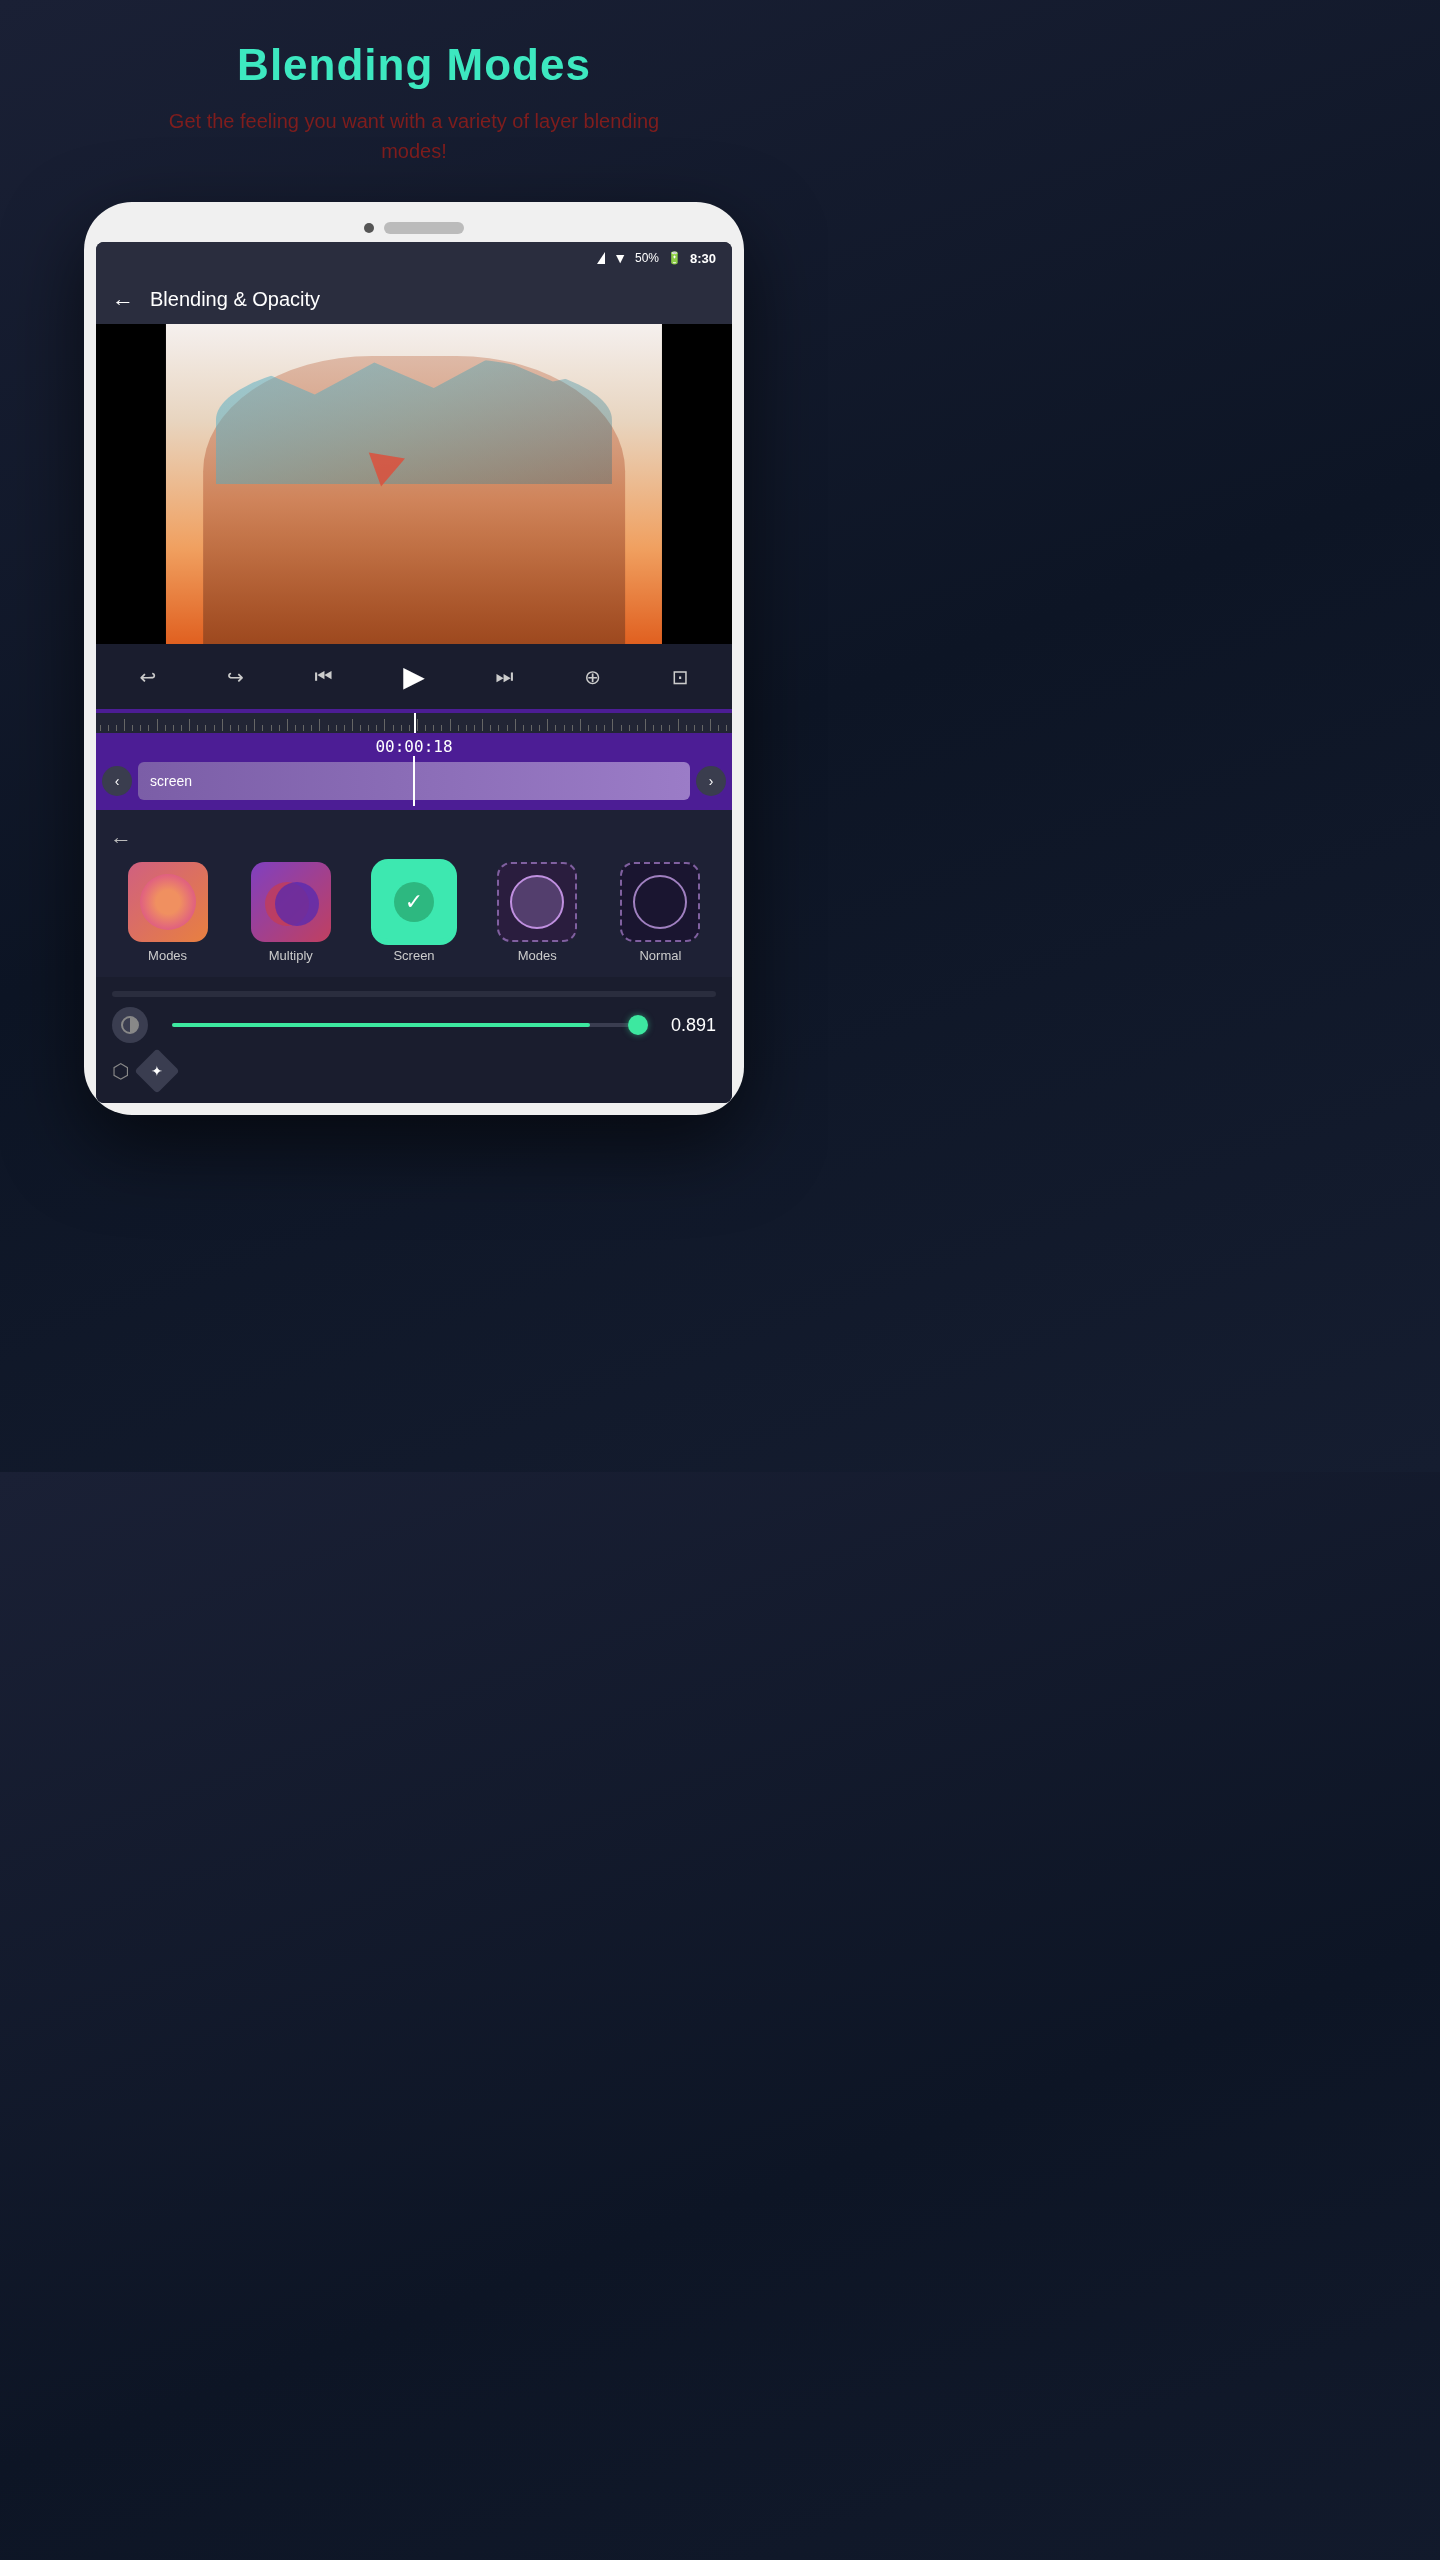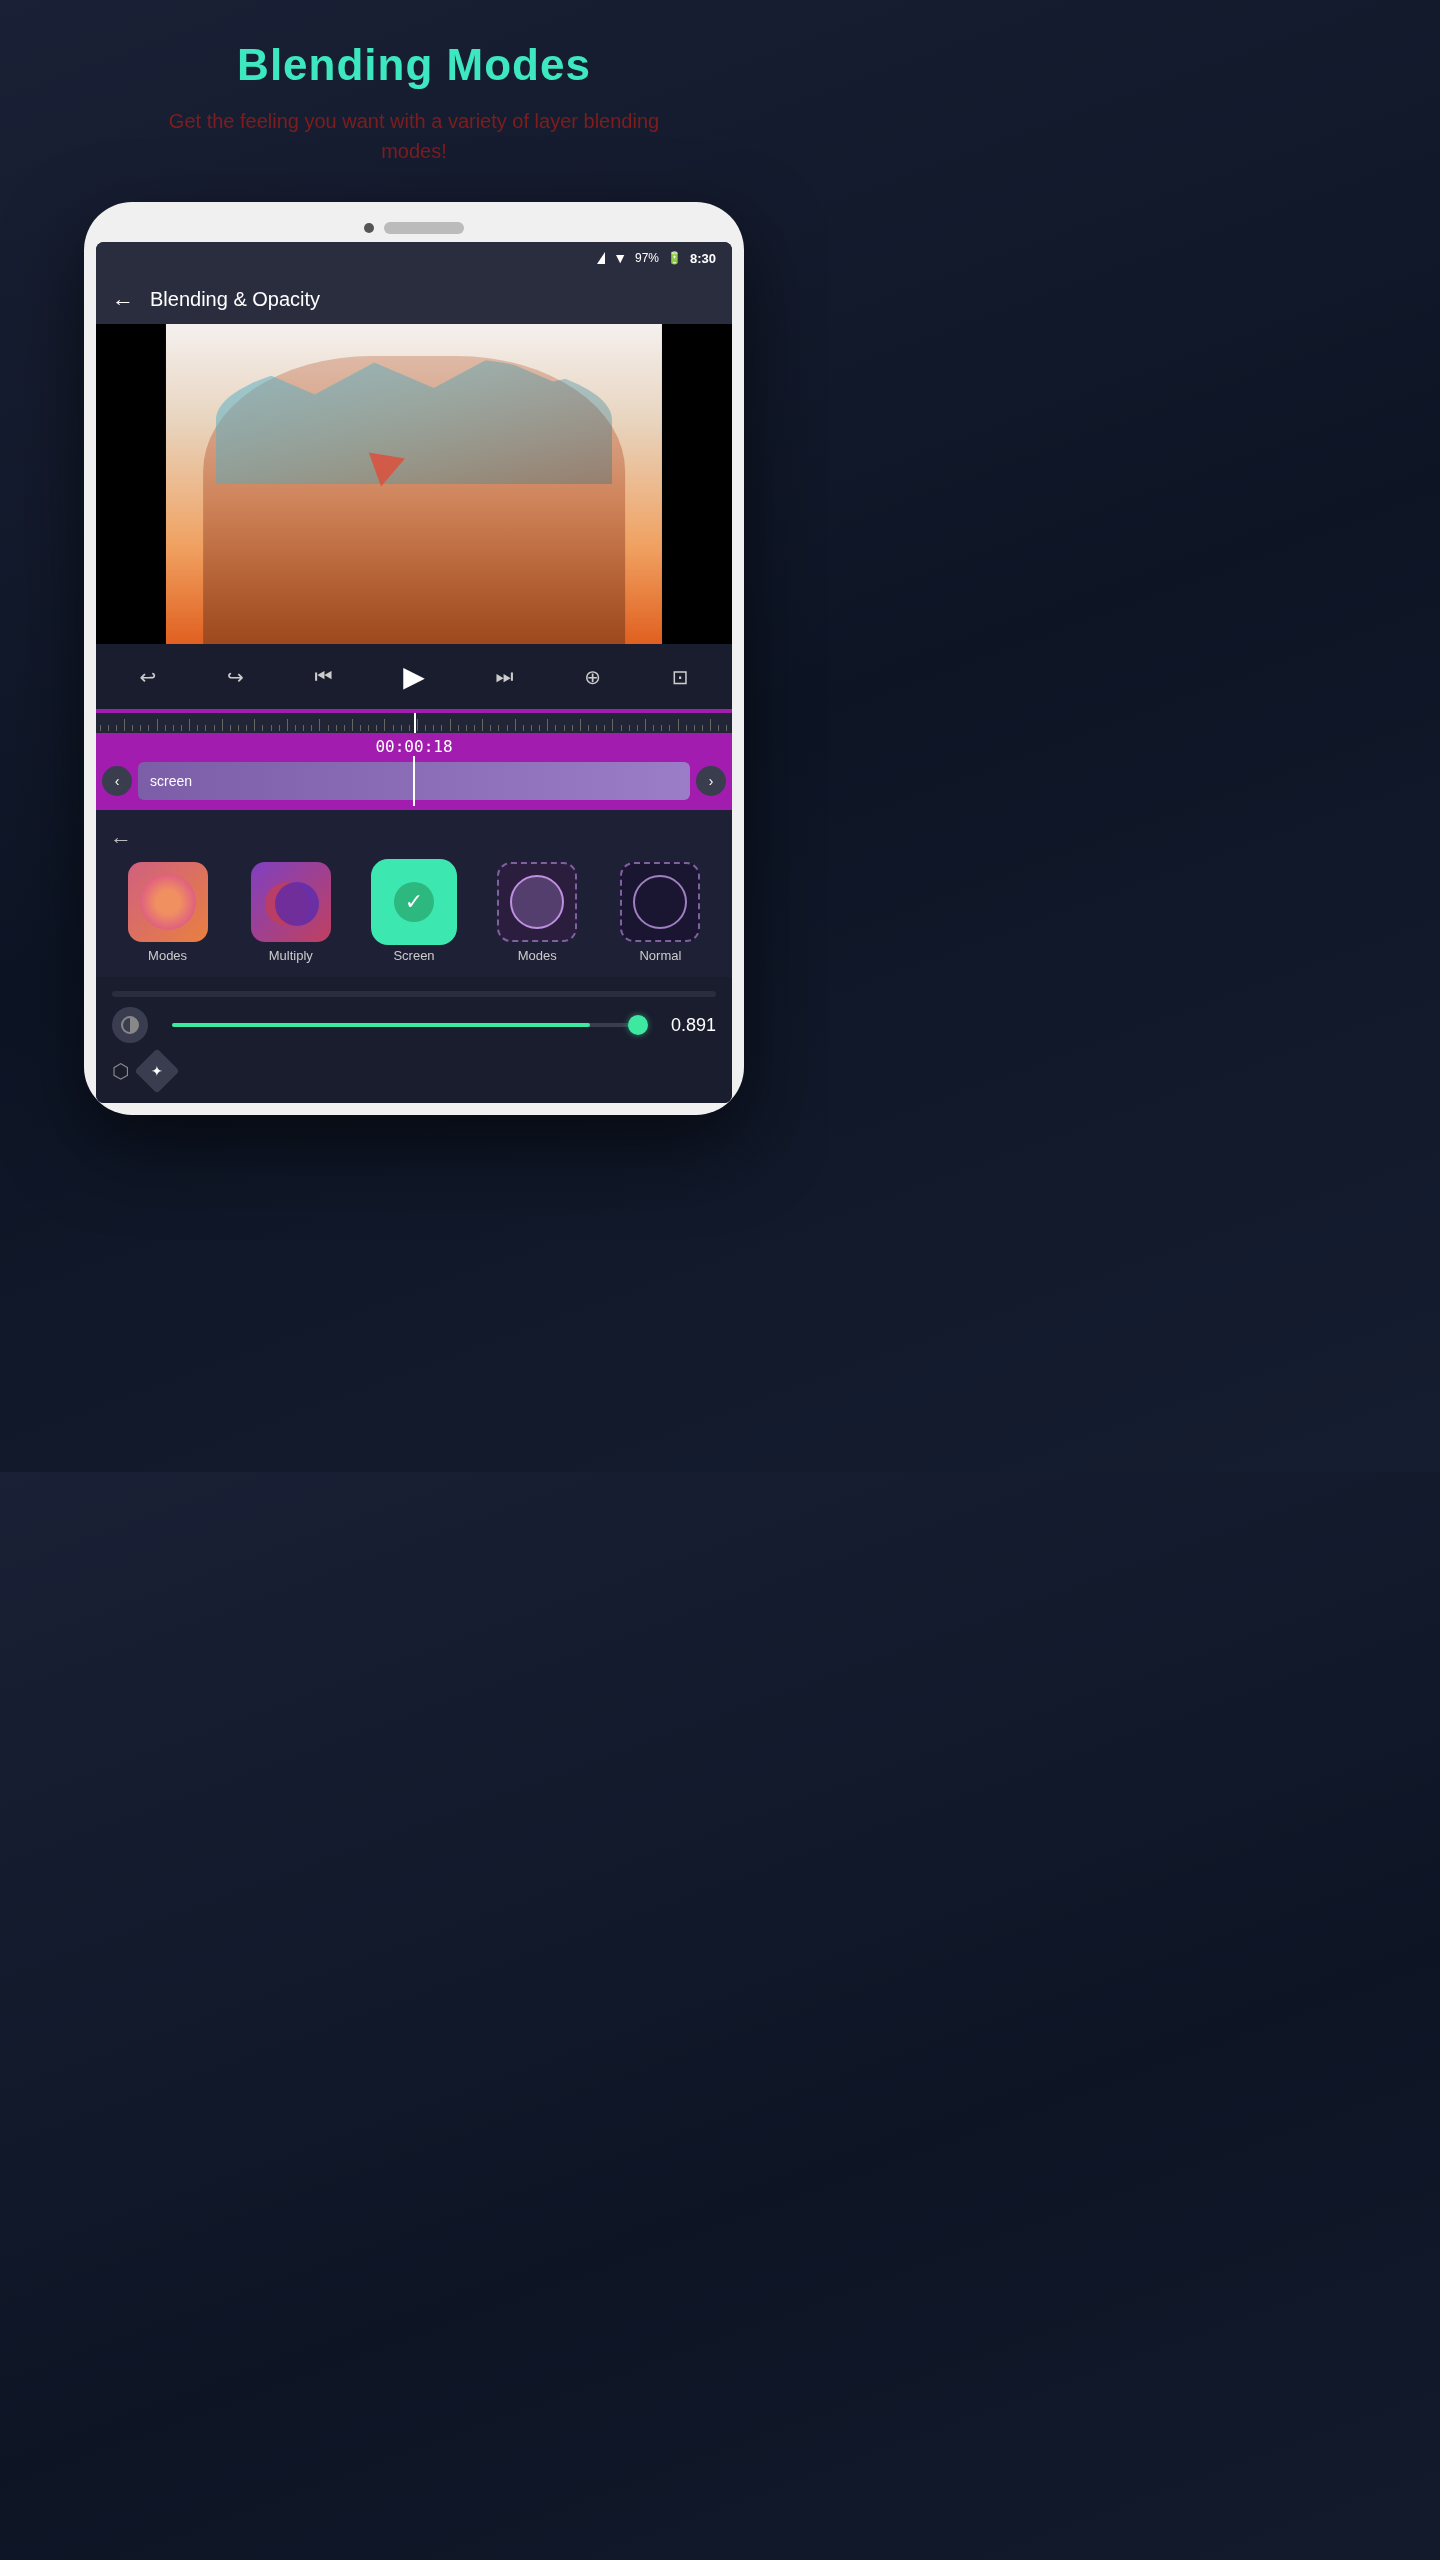--- a/index.html
+++ b/index.html
@@ -201,21 +201,21 @@
       padding: 4px 8px;
     }
 
     .ctrl-btn.play {
       color: white;
       font-size: 28px;
     }
 
     
     .timeline-area {
-      background: #a21caf;
+      background: #4c1d95;
       padding: 4px 0 10px;
     }
 
     .timeline-ruler {
       height: 20px;
       background: #222535;
       position: relative;
       overflow: hidden;
     }
 
@@ -528,21 +528,21 @@
   <div class="phone-top-bar">
     <div class="phone-camera-dot"></div>
     <div class="phone-speaker"></div>
   </div>
 
   <div class="app-screen">
 
     <div class="status-bar">
       <div class="signal-triangle"></div>
       <span class="wifi-icon">▼</span>
-      <span class="battery-text">97%</span>
+      <span class="battery-text">50%</span>
       <span class="status-icon">🔋</span>
       <span class="time-text">8:30</span>
     </div>
 
     <div class="app-toolbar">
       <span class="back-arrow">←</span>
       <span class="toolbar-title">Blending &amp; Opacity</span>
     </div>
 
     <div class="video-preview">

